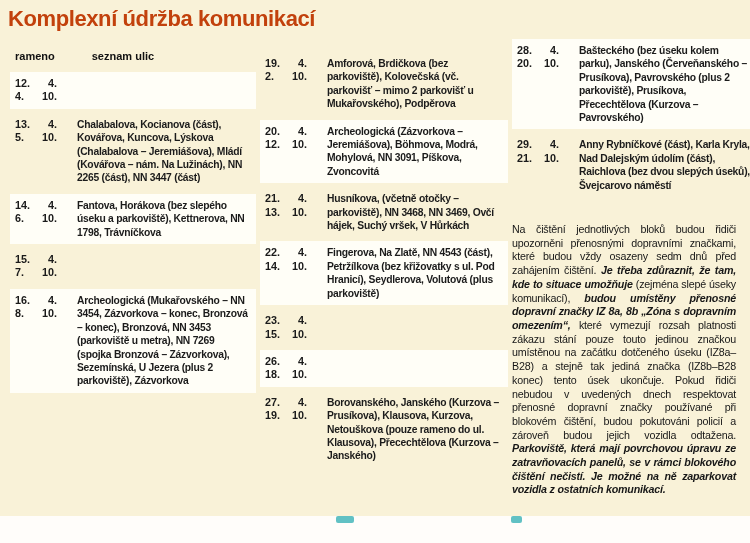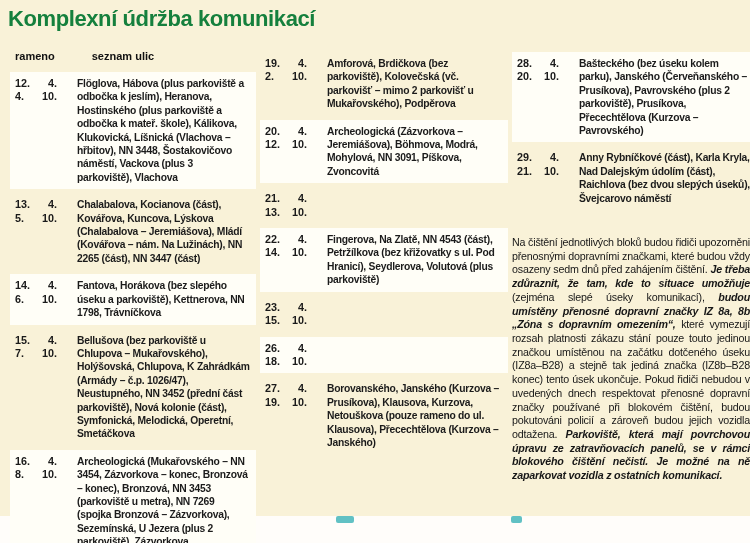--- a/index.html
+++ b/index.html
@@ -7,27 +7,27 @@
     width:750px;height:543px;
     background:#ffffff;
     font-family:"Liberation Sans",sans-serif;
     color:#1a1a1a;
     -webkit-font-smoothing:antialiased;
   }
   .page{position:relative;width:750px;height:543px;overflow:hidden;background:#fffdfa;}
   .cream-bg{position:absolute;left:0;top:0;width:750px;height:516px;background:#f9f2d8;}
   .page-title{
     position:absolute;left:8px;top:6px;
-    font-size:22px;font-weight:bold;letter-spacing:-0.4px;color:#15803d;
+    font-size:22px;font-weight:bold;letter-spacing:-0.4px;color:#c2410c;
     margin:0;
   }
   .col{position:absolute;}
   .col-1{left:10px;top:50px;width:240px;}
   .col-2{left:260px;top:52px;width:242px;}
-  .col-3{left:512px;top:52px;width:238px;}
+  .col-3{left:512px;top:39px;width:238px;}
   .col-header{
     display:flex;font-size:11px;font-weight:bold;margin:0 0 10px 5px;color:#111;
   }
   .col-header .h2{margin-left:37px;}
   .entry{
     display:flex;
     padding:5px 6px 5px 5px;
     margin:0 -6px 4px 0;
     font-size:10.3px;
   }
@@ -35,21 +35,21 @@
   .dates{width:50px;flex:none;margin-right:12px;font-weight:bold;font-size:10.8px;}
   .drow{display:flex;line-height:13.4px;}
   .drow .day{display:inline-block;width:19px;text-align:left;}
   .drow .mon{display:inline-block;width:23px;text-align:right;}
   .streets{
     flex:1;font-weight:bold;letter-spacing:-0.25px;
     line-height:13.4px;color:#1b1b1b;
   }
   .article{
     margin-top:26px;
-    padding-right:0;
+    padding-right:14px;
     font-size:10.7px;line-height:13.7px;
     text-align:justify;letter-spacing:-0.2px;color:#171717;
   }
   .article .bold-italic{font-weight:bold;font-style:italic;}
   .article .regular{font-weight:normal;}
   .deco{position:absolute;border-radius:2px;background:#45b6ba;opacity:0.85;}
   .deco-1{left:336px;top:516px;width:18px;height:7px;}
   .deco-2{left:511px;top:516px;width:11px;height:7px;}
 </style>
 </head>
@@ -70,21 +70,20 @@
           <div class="dates">
             <div class="drow">
               <span class="day">12.</span>
               <span class="mon">4.</span>
             </div>
             <div class="drow">
               <span class="day">4.</span>
               <span class="mon">10.</span>
             </div>
           </div>
-          <div class="streets">Flöglova, Hábova (plus parkoviště a odbočka k jeslím), Heranova, Hostinského (plus parkoviště a odbočka k mateř. škole), Kálikova, Klukovická, Líšnická (Vlachova – hřbitov), NN 3448, Šostakovičovo náměstí, Vackova (plus 3 parkoviště), Vlachova</div>
         </div>
         <div class="entry">
           <div class="dates">
             <div class="drow">
               <span class="day">13.</span>
               <span class="mon">4.</span>
             </div>
             <div class="drow">
               <span class="day">5.</span>
               <span class="mon">10.</span>
@@ -109,21 +108,20 @@
           <div class="dates">
             <div class="drow">
               <span class="day">15.</span>
               <span class="mon">4.</span>
             </div>
             <div class="drow">
               <span class="day">7.</span>
               <span class="mon">10.</span>
             </div>
           </div>
-          <div class="streets">Bellušova (bez parkoviště u Chlupova – Mukařovského), Holýšovská, Chlupova, K Zahrádkám (Armády – č.p. 1026/47), Neustupného, NN 3452 (přední část parkoviště), Nová kolonie (část), Symfonická, Melodická, Operetní, Smetáčkova</div>
         </div>
         <div class="entry hl">
           <div class="dates">
             <div class="drow">
               <span class="day">16.</span>
               <span class="mon">4.</span>
             </div>
             <div class="drow">
               <span class="day">8.</span>
               <span class="mon">10.</span>
@@ -166,20 +164,21 @@
           <div class="dates">
             <div class="drow">
               <span class="day">21.</span>
               <span class="mon">4.</span>
             </div>
             <div class="drow">
               <span class="day">13.</span>
               <span class="mon">10.</span>
             </div>
           </div>
+          <div class="streets">Husníkova, (včetně otočky – parkoviště), NN 3468, NN 3469, Ovčí hájek, Suchý vršek, V Hůrkách</div>
         </div>
         <div class="entry hl">
           <div class="dates">
             <div class="drow">
               <span class="day">22.</span>
               <span class="mon">4.</span>
             </div>
             <div class="drow">
               <span class="day">14.</span>
               <span class="mon">10.</span>

